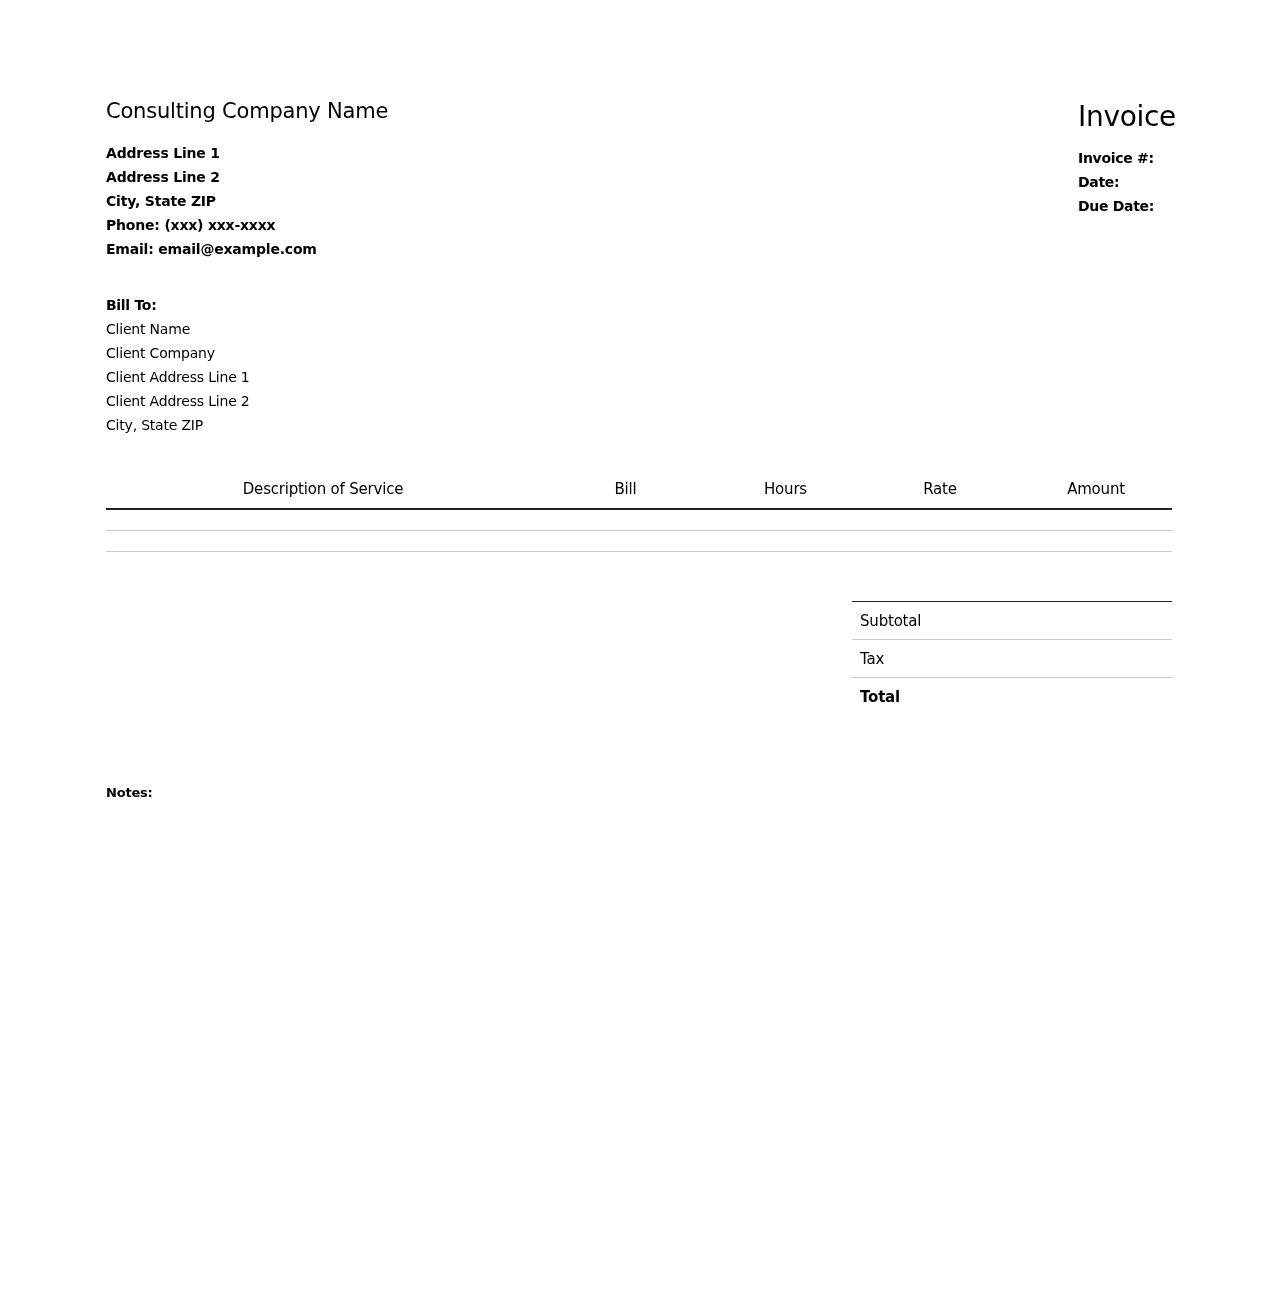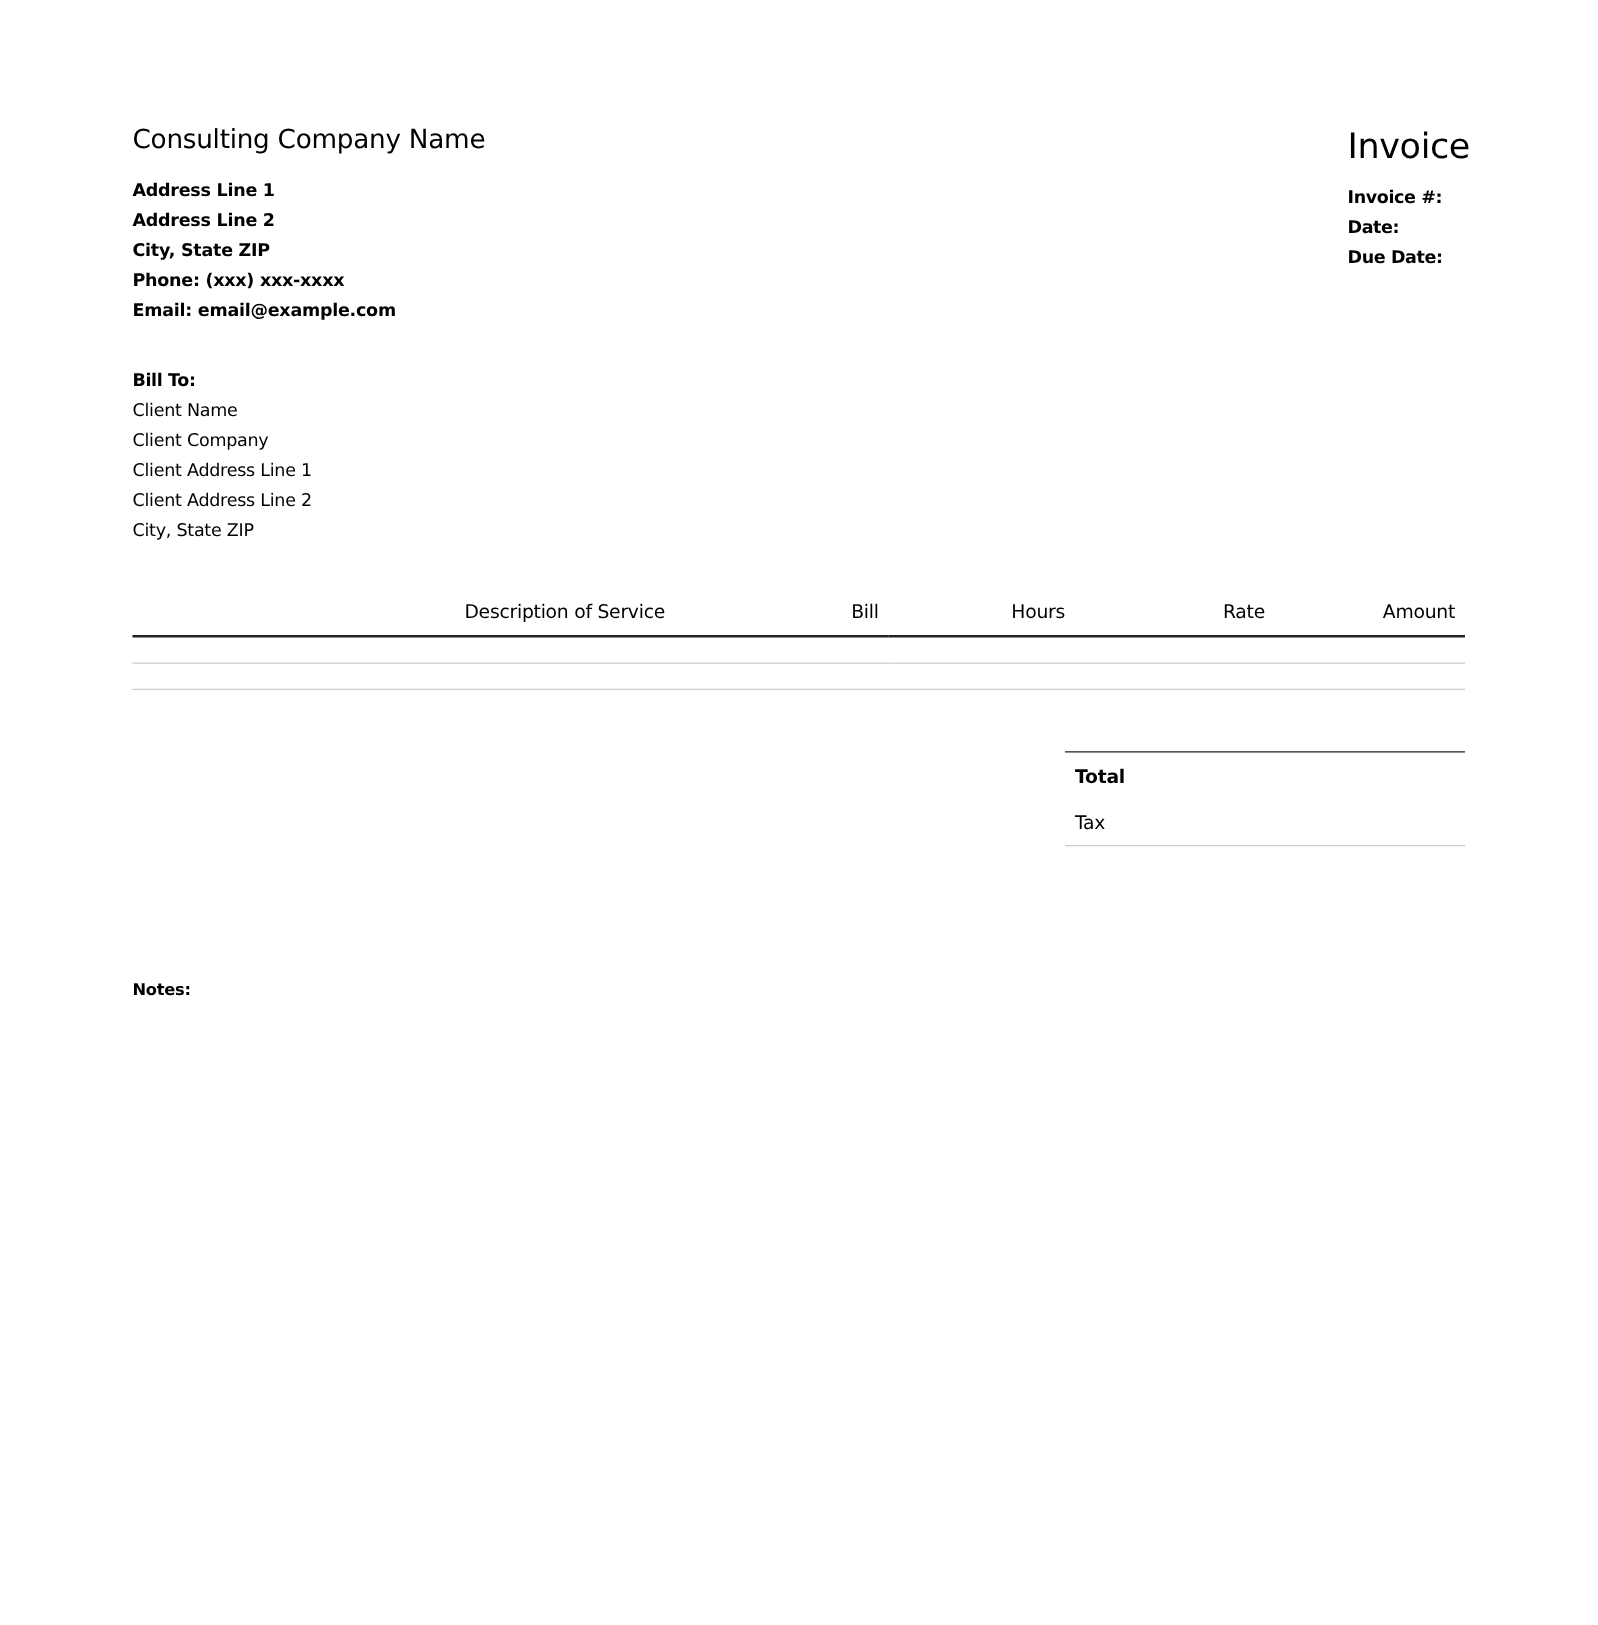--- a/index.html
+++ b/index.html
@@ -19,21 +19,21 @@
   .invoice-title { font-size: 28px; line-height: 38px; white-space: nowrap; letter-spacing: -0.3px; }
   .invoice-meta { margin-top: 10px; }
   .meta-label { font-size: 14px; font-weight: bold; line-height: 24px; white-space: nowrap; letter-spacing: -0.3px; }
   .bill-to { position: absolute; left: 0; top: 293px; }
   .bill-to .meta-label { margin-bottom: 0; }
   table.services {
     position: absolute; left: 0; top: 472px; width: 1066px;
     border-collapse: collapse;
   }
   table.services th {
-    font-weight: normal; font-size: 15px; text-align: right;
+    font-weight: normal; font-size: 15px; text-align: center;
     padding: 7px 8px 10px 8px; height: 19px; border-bottom: 2px solid #222;
     white-space: nowrap; letter-spacing: -0.2px;
   }
   table.services td { height: 20px; border-bottom: 1px solid #cccccc; padding: 0; }
   .totals { position: absolute; left: 746px; top: 601px; width: 320px; border-top: 1px solid #222; }
   .total-row {
     height: 37px; line-height: 38px; padding-left: 8px;
     font-size: 15px; border-bottom: 1px solid #cccccc; letter-spacing: -0.2px;
   }
   .total-row.grand { font-weight: bold; border-bottom: none; }
@@ -96,21 +96,22 @@
         <td></td>
         <td></td>
         <td></td>
         <td></td>
         <td></td>
       </tr>
     </tbody>
   </table>
 
   <div class="totals">
+    <div class="total-row">Subtotal</div>
+    <div class="total-row">Tax</div>
     <div class="total-row grand">Total</div>
-    <div class="total-row">Tax</div>
   </div>
 
   <div class="notes">
     <div class="notes-label">Notes:</div>
   </div>
 
 </div>
 
 </body></html>

